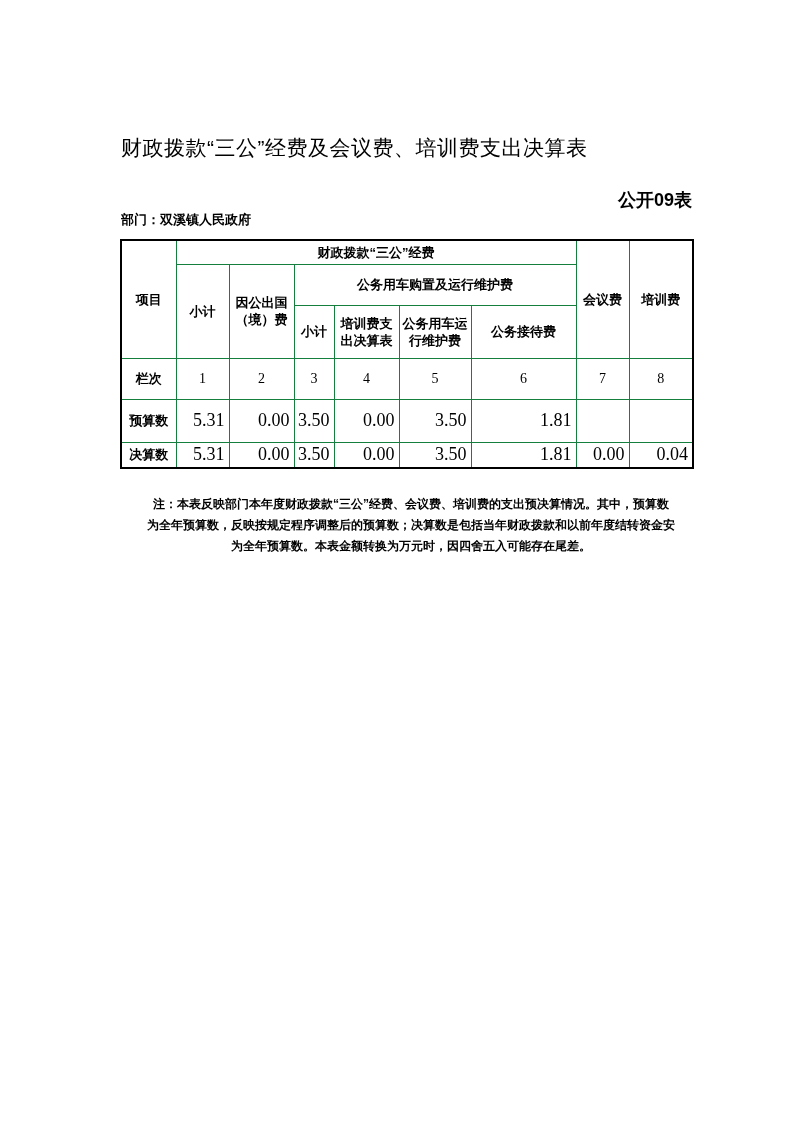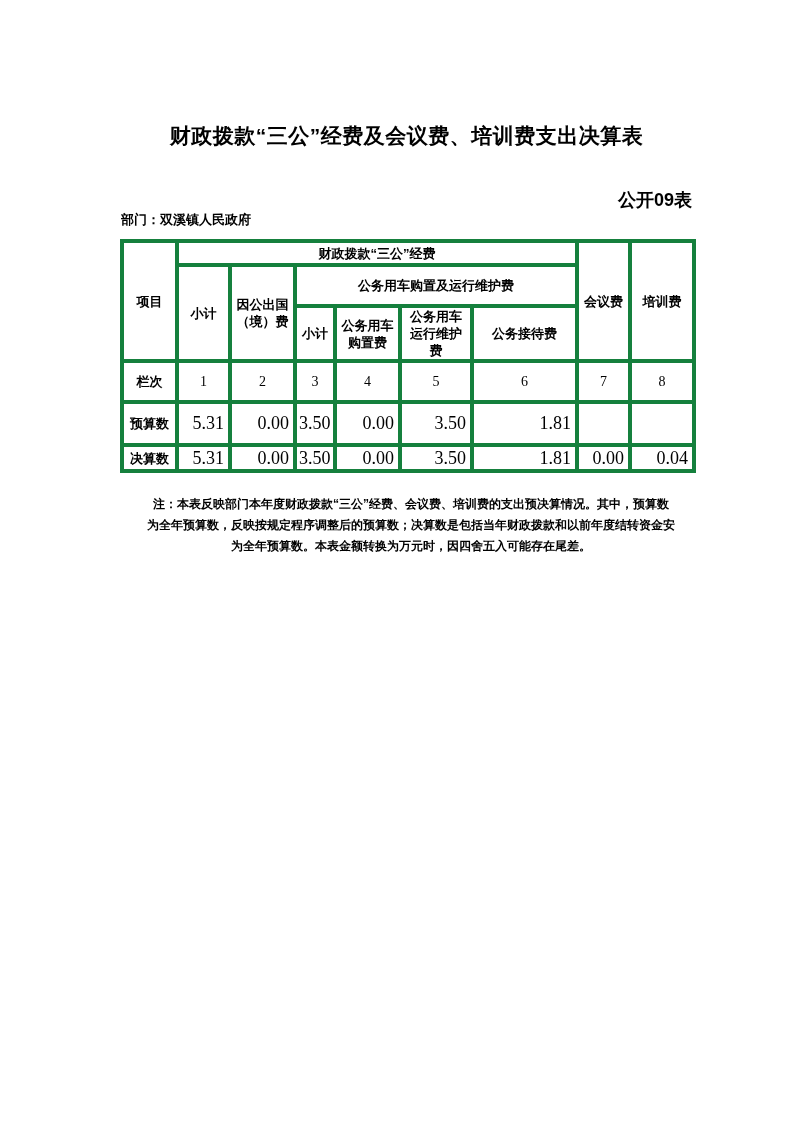--- a/index.html
+++ b/index.html
@@ -11,24 +11,23 @@
     font-family: "Liberation Sans", "DejaVu Sans", sans-serif;
   }
   .page {
     position: relative;
     width: 792px; height: 1121px;
     background: #ffffff;
     overflow: hidden;
   }
   .doc-title {
     position: absolute;
-    top: 122px; left: 121px; width: 571px;
-    text-align: center;
+    top: 134px; left: 121px; width: 571px;
     font-size: 21px;
-    font-weight: bold;
+    font-weight: normal;
     letter-spacing: 0.5px;
     white-space: nowrap;
   }
   .doc-label {
     position: absolute;
     top: 191px; left: 121px; width: 571px;
     text-align: right;
     font-size: 18px;
     font-weight: bold;
     line-height: 18px;
@@ -45,21 +44,21 @@
   .meta-unit { position: absolute; left: 512px; top: 0; white-space: nowrap; margin-top: 36px; }
   table.fiscal {
     position: absolute;
     top: 239px; left: 120px;
     width: 572px;
     border-collapse: collapse;
     table-layout: fixed;
     border: 2px solid #000000;
   }
   table.fiscal td {
-    border: 4px solid #15803d;
+    border: 1px solid #15803d;
     text-align: center;
     vertical-align: middle;
     padding: 0 2px;
     font-size: 13px;
     font-weight: bold;
     line-height: 17px;
     overflow: hidden;
   }
   table.fiscal td.num {
     font-family: Liberation Serif, serif;
@@ -116,21 +115,21 @@
         <td rowspan="3">会议费</td>
         <td rowspan="3">培训费</td>
       </tr>
       <tr style="height:41px">
         <td rowspan="2">小计</td>
         <td rowspan="2">因公出国（境）费</td>
         <td colspan="4">公务用车购置及运行维护费</td>
       </tr>
       <tr style="height:53px">
         <td>小计</td>
-        <td>公务用车购置费</td>
+        <td>培训费支出决算表</td>
         <td>公务用车运行维护费</td>
         <td>公务接待费</td>
       </tr>
       <tr style="height:41px">
         <td>栏次</td>
         <td class="idx">1</td>
         <td class="idx">2</td>
         <td class="idx">3</td>
         <td class="idx">4</td>
         <td class="idx">5</td>

